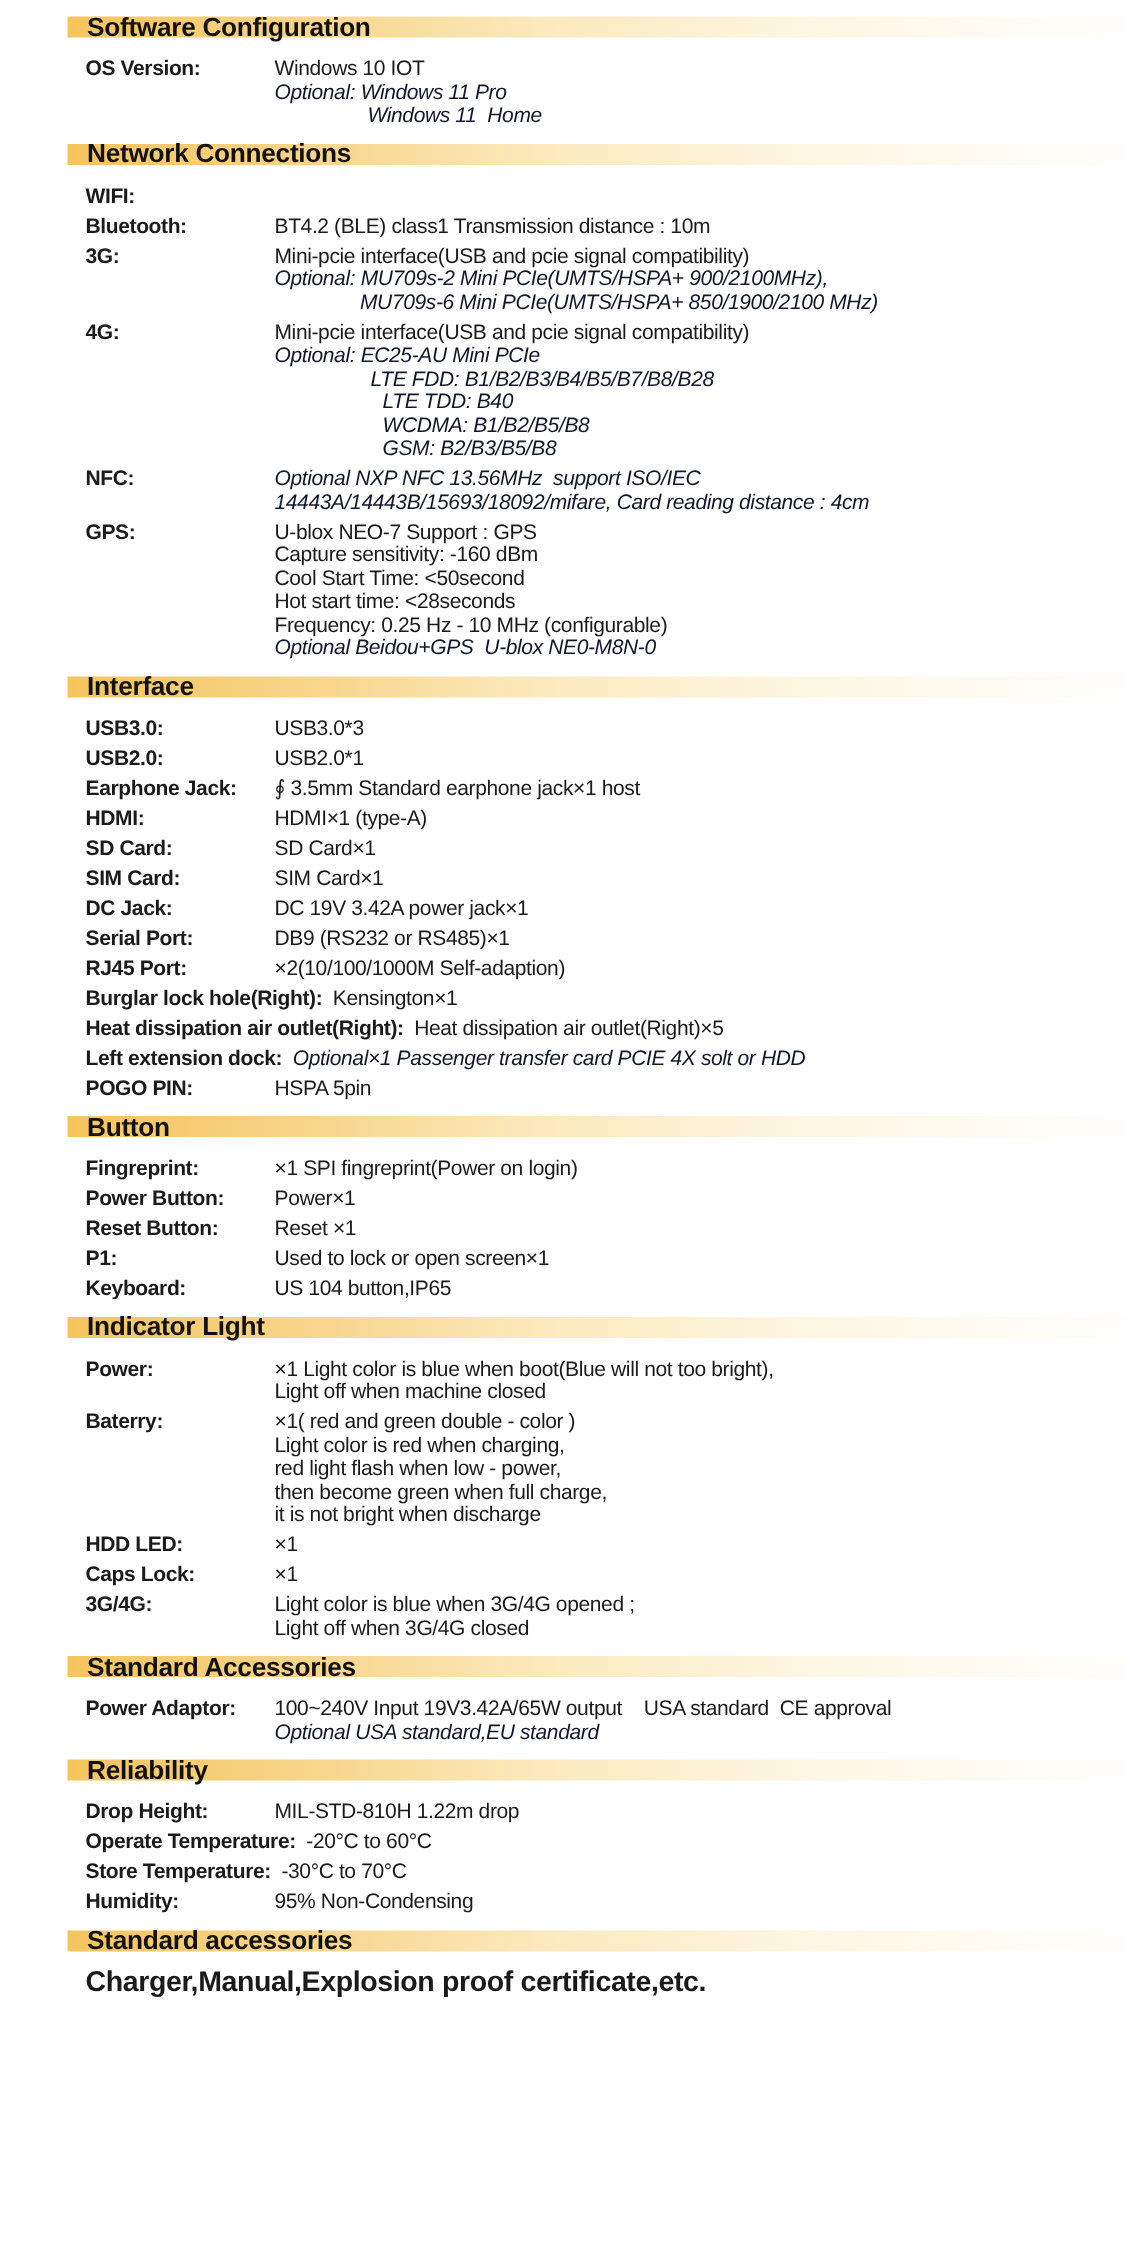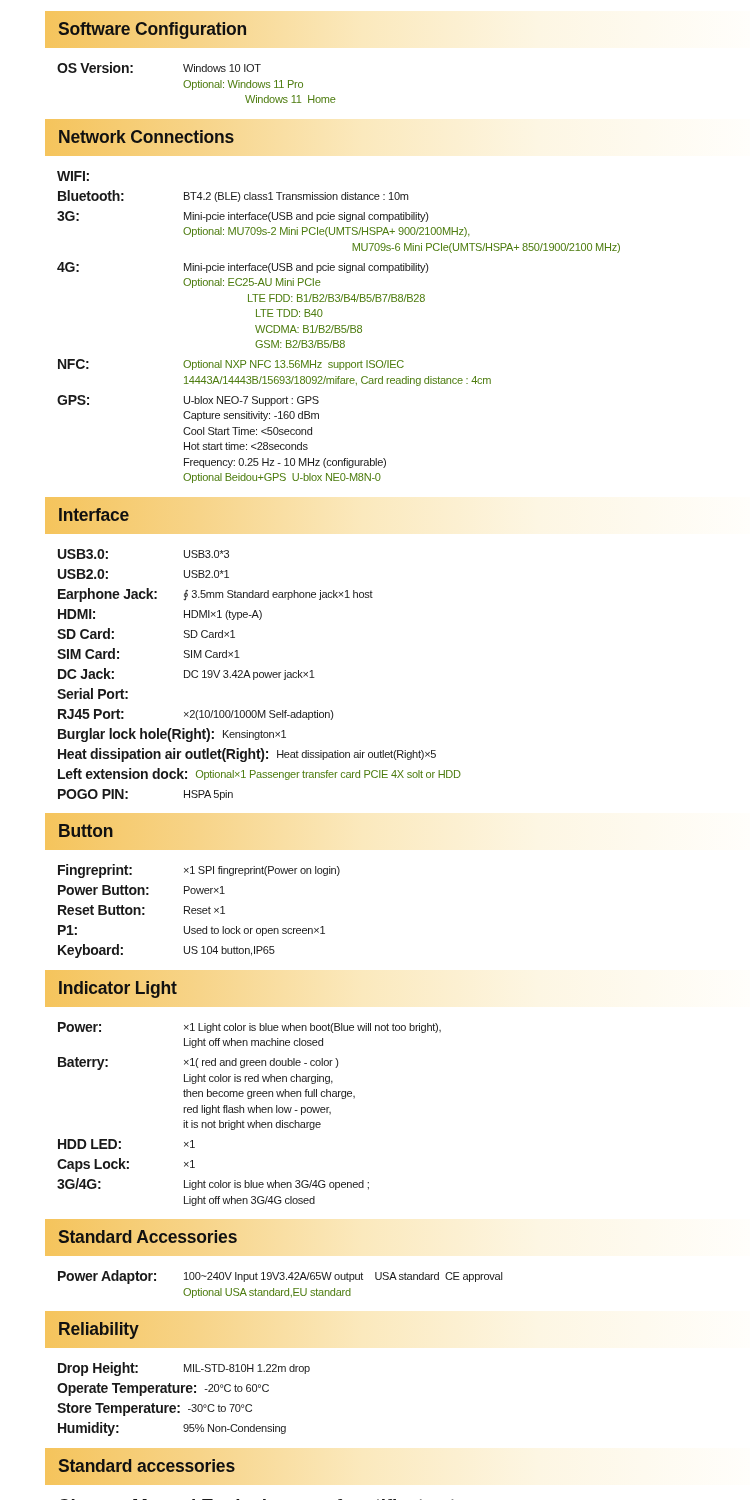--- a/index.html
+++ b/index.html
@@ -16,21 +16,21 @@
   }
   .page {
     padding-top: 11px;
     box-sizing: border-box;
   }
   .section {
     margin-bottom: 11px;
   }
   .band {
     margin-left: 45px;
-    height: 37px;
+    height: 14px;
     background: linear-gradient(90deg, #f5c45c 0%, #f7d489 22%, #fbe9bd 45%, #fdf6e3 70%, #fffefb 100%);
     display: flex;
     align-items: center;
     padding-left: 13px;
     margin-bottom: 13px;
   }
   .band-title {
     font-weight: bold;
     font-size: 17.5px;
     letter-spacing: -0.2px;
@@ -55,33 +55,34 @@
     padding-right: 7px;
     box-sizing: border-box;
     white-space: nowrap;
     flex-shrink: 0;
   }
   .lines {
     flex: 1;
     min-width: 0;
   }
   .line {
-    font-size: 11px;
+    font-size: 14px;
     line-height: 15.5px;
     letter-spacing: -0.25px;
     white-space: pre-wrap;
   }
   .row.small .line {
     font-size: 12px;
     letter-spacing: -0.35px;
     line-height: 15.5px;
     padding-top: 1px;
   }
   .line.orange {
-    color: #4d7c0f;
+    color: #0f172a;
+    font-style: italic;
   }
   .label-only {
     font-weight: bold;
     font-size: 19px;
     line-height: 15.5px;
     letter-spacing: -0.25px;
     white-space: pre-wrap;
   }
 </style>
 </head>
@@ -115,21 +116,21 @@
           <div class="label">Bluetooth:</div>
           <div class="lines">
             <div class="line">BT4.2 (BLE) class1 Transmission distance : 10m</div>
           </div>
         </div>
         <div class="row">
           <div class="label">3G:</div>
           <div class="lines">
             <div class="line">Mini-pcie interface(USB and pcie signal compatibility)</div>
             <div class="line orange">Optional: MU709s-2 Mini PCIe(UMTS/HSPA+ 900/2100MHz),</div>
-            <div class="line orange" style="margin-left: 57px; text-align: center;">MU709s-6 Mini PCIe(UMTS/HSPA+ 850/1900/2100 MHz)</div>
+            <div class="line orange" style="margin-left: 57px;">MU709s-6 Mini PCIe(UMTS/HSPA+ 850/1900/2100 MHz)</div>
           </div>
         </div>
         <div class="row">
           <div class="label">4G:</div>
           <div class="lines">
             <div class="line">Mini-pcie interface(USB and pcie signal compatibility)</div>
             <div class="line orange">Optional: EC25-AU Mini PCIe</div>
             <div class="line orange" style="margin-left: 64px;">LTE FDD: B1/B2/B3/B4/B5/B7/B8/B28</div>
             <div class="line orange" style="margin-left: 72px;">LTE TDD: B40</div>
             <div class="line orange" style="margin-left: 72px;">WCDMA: B1/B2/B5/B8</div>
@@ -198,20 +199,23 @@
           </div>
         </div>
         <div class="row">
           <div class="label">DC Jack:</div>
           <div class="lines">
             <div class="line">DC 19V 3.42A power jack×1</div>
           </div>
         </div>
         <div class="row">
           <div class="label">Serial Port:</div>
+          <div class="lines">
+            <div class="line">DB9 (RS232 or RS485)×1</div>
+          </div>
         </div>
         <div class="row">
           <div class="label">RJ45 Port:</div>
           <div class="lines">
             <div class="line">×2(10/100/1000M Self-adaption)</div>
           </div>
         </div>
         <div class="row">
           <div class="label">Burglar lock hole(Right):</div>
           <div class="lines">
@@ -285,22 +289,22 @@
           <div class="lines">
             <div class="line">×1 Light color is blue when boot(Blue will not too bright),</div>
             <div class="line">Light off when machine closed</div>
           </div>
         </div>
         <div class="row">
           <div class="label">Baterry:</div>
           <div class="lines">
             <div class="line">×1( red and green double - color )</div>
             <div class="line">Light color is red when charging,</div>
+            <div class="line">red light flash when low - power,</div>
             <div class="line">then become green when full charge,</div>
-            <div class="line">red light flash when low - power,</div>
             <div class="line">it is not bright when discharge</div>
           </div>
         </div>
         <div class="row">
           <div class="label">HDD LED:</div>
           <div class="lines">
             <div class="line">×1</div>
           </div>
         </div>
         <div class="row">

